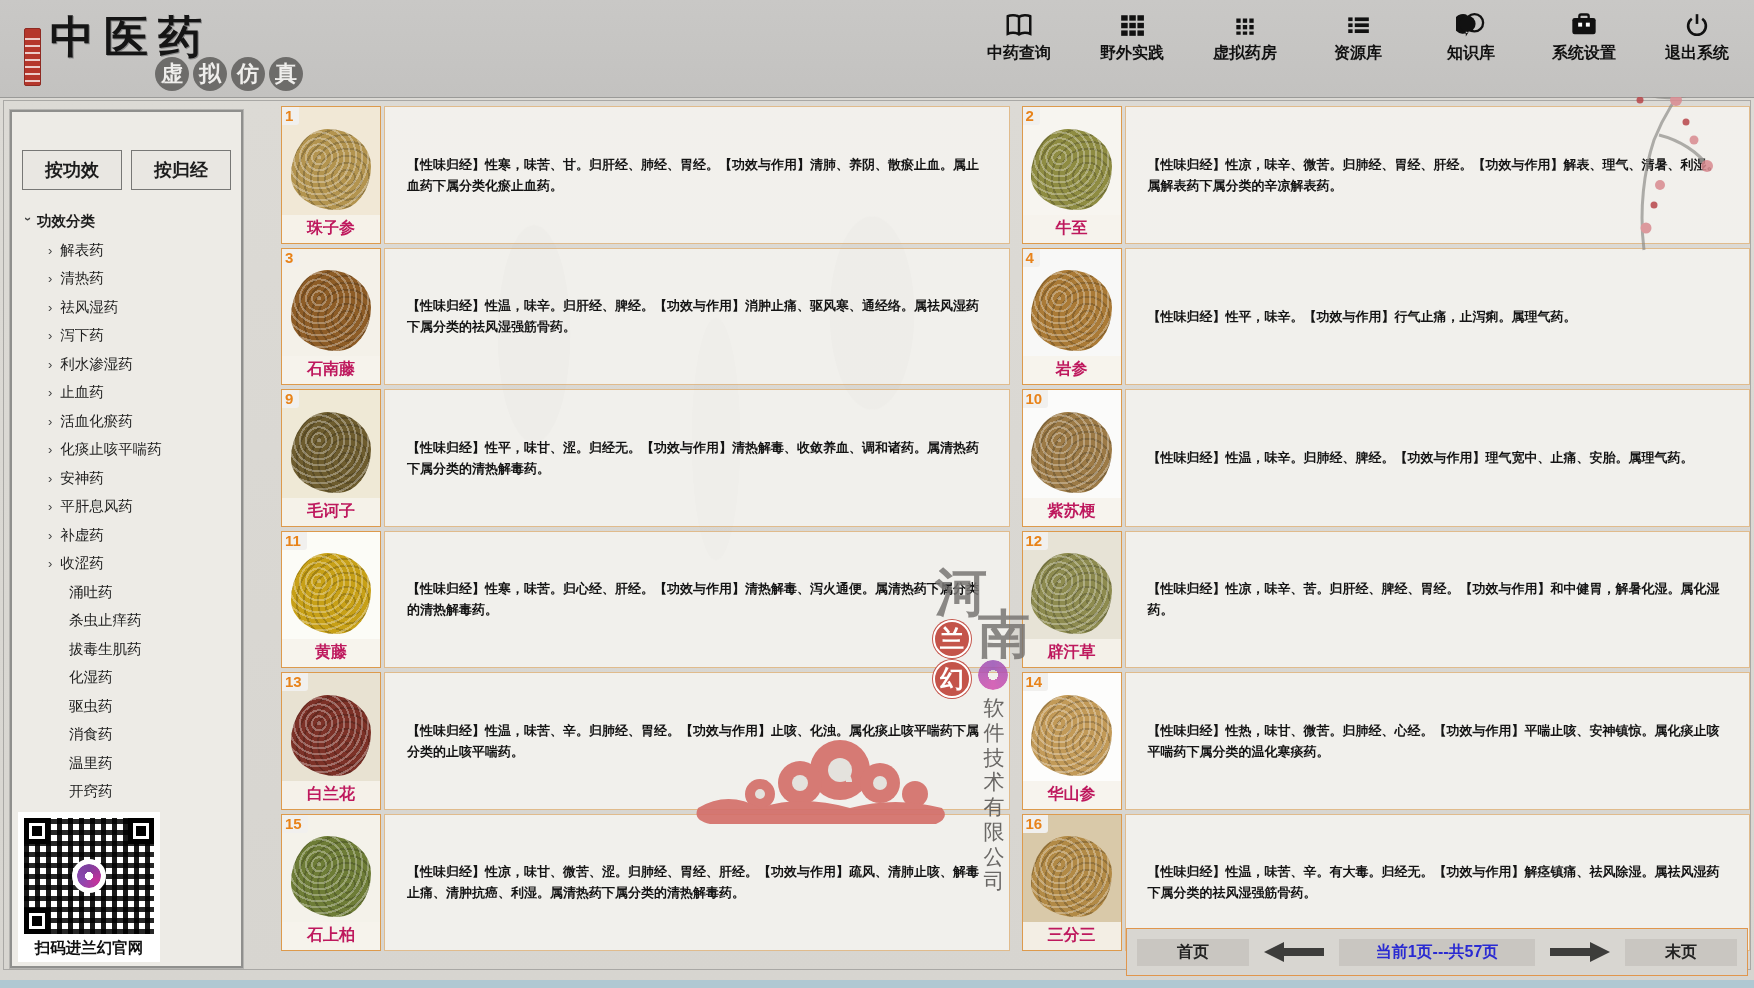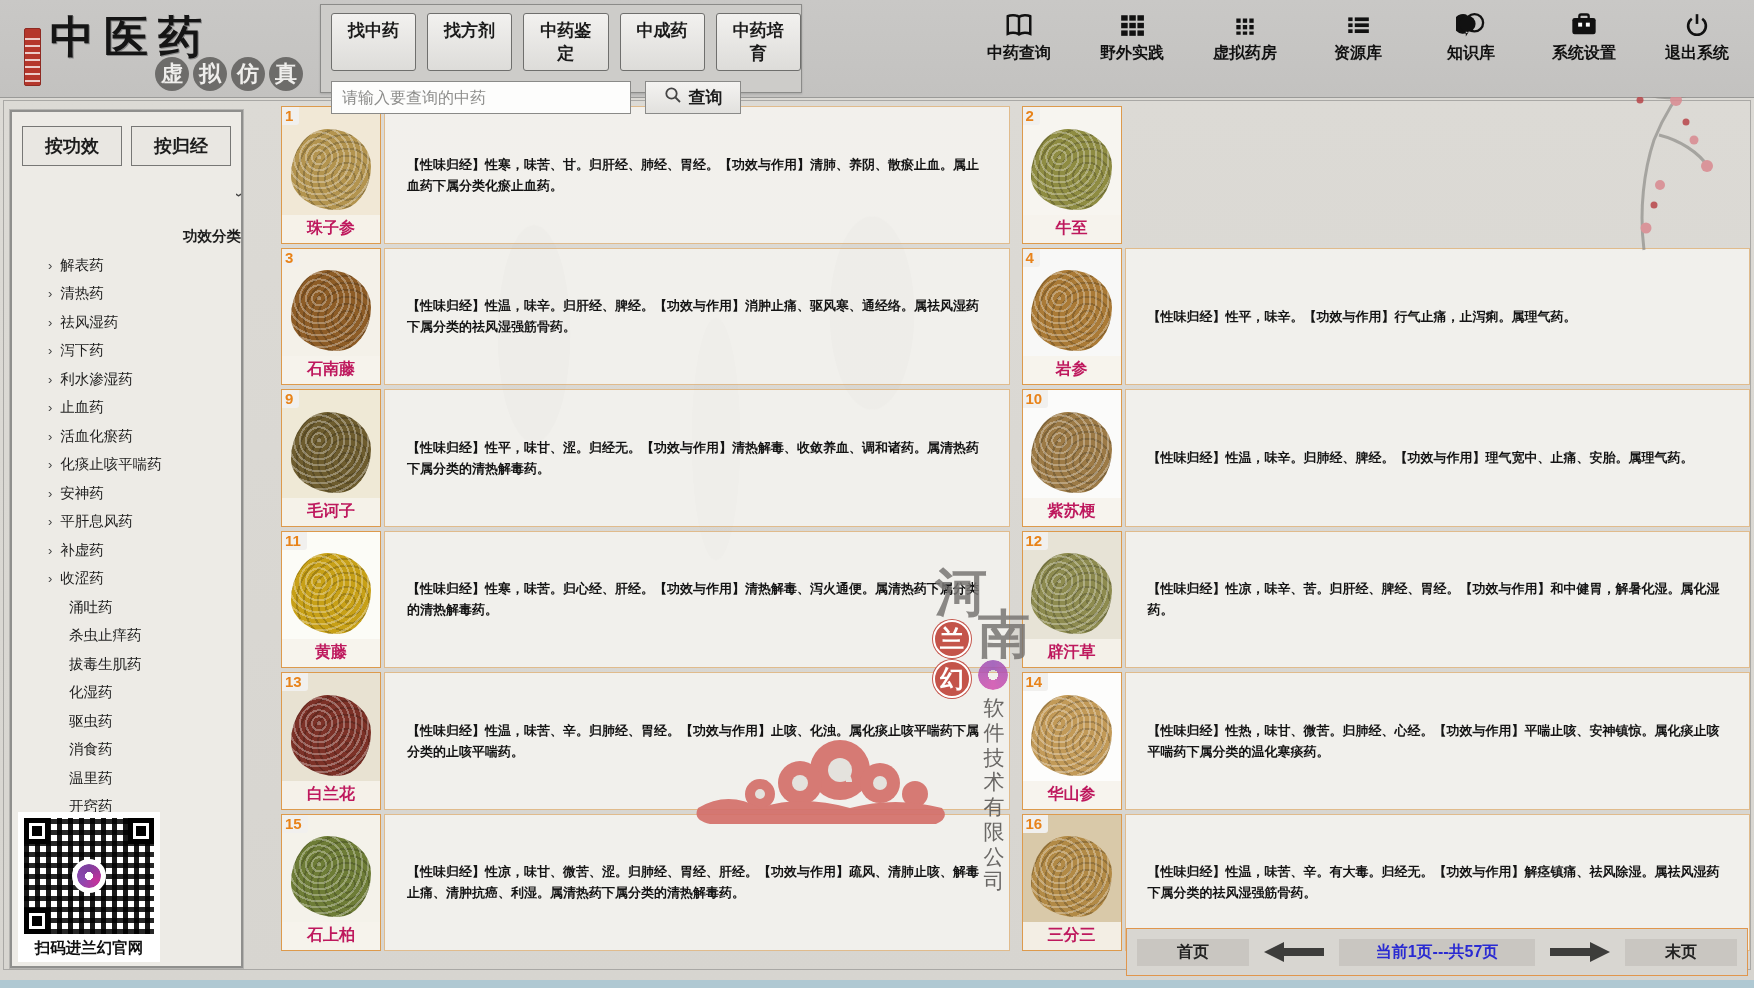--- a/index.html
+++ b/index.html
@@ -29,24 +29,24 @@
   .menu-item { width:86px; display:flex; flex-direction:column; align-items:center; gap:5px; cursor:pointer; }
   .menu-item svg { display:block; }
   .menu-label { font-size:16px; font-weight:bold; color:#111; white-space:nowrap; }
 
   
   #main { position:absolute; left:0; top:97px; width:1754px; height:883px; background:linear-gradient(#dcdad5,#d7d5d0); border-top:1px solid #9a9a98; }
 
   
   #sidebar { position:absolute; left:10px; top:12px; width:233px; height:858px; background:#edebe6;
              border:2px solid #8f8f8d; box-shadow:0 0 0 1px #b5b4b1; }
-  .side-tabs { display:flex; justify-content:space-between; padding:14px 10px 0 10px; }
+  .side-tabs { display:flex; justify-content:space-between; padding:14px 10px 0 10px;margin-top:24px; }
   .stab { width:100px; padding:7px 0; text-align:center; font-size:18px; font-weight:bold; background:#e9e7e2; border:1px solid #77777 5; border:1px solid #777775; cursor:pointer; }
   .tree { margin:22px 0 0 14px; font-size:14.5px; }
-  .tree-root { display:flex; align-items:flex-end; gap:25px; font-weight:bold; cursor:pointer;flex-direction:column; }
+  .tree-root { display:flex; align-items:flex-start; gap:7px; font-weight:bold; cursor:pointer; }
   .tw { color:#444; font-size:12px; display:inline-block; }
   .tw.down { transform:rotate(90deg); }
   .tree-item { display:flex; align-items:center; gap:8px; margin:9.5px 0 0 22px; cursor:pointer; color:#1d1d1d; }
   .tree-item .tw { font-size:13px; }
   .tree-item.noarrow { padding-left:21px; }
 
   
   #cards { position:absolute; left:281px; top:8px; width:1469px; height:845px;
            display:grid; grid-template-columns:1fr 1fr; grid-auto-rows:1fr; column-gap:12px; row-gap:4px; }
   .card { display:flex; position:relative; cursor:pointer; }
@@ -111,41 +111,20 @@
 <div id="header">
   <div class="seal"></div>
   <div class="logo-title">中医药</div>
   <div class="logo-sub">
     <span class="c">虚</span>
     <span class="c">拟</span>
     <span class="c">仿</span>
     <span class="c">真</span>
   </div>
 
-  <div class="finder">
-    <div class="finder-tabs">
-      <div class="ftab">找中药</div>
-      <div class="ftab">找方剂</div>
-      <div class="ftab">中药鉴定</div>
-      <div class="ftab">中成药</div>
-      <div class="ftab">中药培育</div>
-    </div>
-    <div class="finder-search">
-      <input id="search-input" placeholder="请输入要查询的中药" style="">
-      <div class="search-btn">
-        <span>
-          <svg width="18" height="18" viewBox="0 0 18 18">
-              <circle cx="7.5" cy="7.5" r="5.2" fill="none" stroke="#444" stroke-width="1.8"></circle>
-              <line x1="11.5" y1="11.5" x2="16" y2="16" stroke="#444" stroke-width="1.8"></line>
-            </svg>
-        </span>
-        <span>查询</span>
-      </div>
-    </div>
-  </div>
 
   <div class="menu">
     <div class="menu-item">
       <span>
           <svg width="30" height="26" viewBox="0 0 24 20">
             <path d="M12 3.5C9.5 1.8 5.5 1.8 3 3V17c2.5-1.2 6.5-1.2 9 .5 2.5-1.7 6.5-1.7 9-.5V3c-2.5-1.2-6.5-1.2-9 .5z" fill="none" stroke="#111" stroke-width="2"></path>
             <line x1="12" y1="4" x2="12" y2="17" stroke="#111" stroke-width="2"></line>
           </svg>
         </span>
       <span class="menu-label">中药查询</span>
@@ -338,20 +317,23 @@
         </div>
       <div class="desc">
           <span>【性味归经】性寒，味苦、甘。归肝经、肺经、胃经。【功效与作用】清肺、养阴、散瘀止血。属止血药下属分类化瘀止血药。</span>
         </div>
     </div>
     <div class="card">
       <div class="photo" style="--bg: #f7f5f0; --herb: #8e8c42;">
           <div class="herb"></div>
           <span class="num">2</span>
           <span class="pname">牛至</span>
+        </div>
+      <div class="desc">
+          <span>【性味归经】性凉，味辛、微苦。归肺经、胃经、肝经。【功效与作用】解表、理气、清暑、利湿。属解表药下属分类的辛凉解表药。</span>
         </div>
     </div>
     <div class="card">
       <div class="photo" style="--bg: #f4f1e9; --herb: #8d5c26;">
           <div class="herb"></div>
           <span class="num">3</span>
           <span class="pname">石南藤</span>
         </div>
       <div class="desc">
           <span>【性味归经】性温，味辛。归肝经、脾经。【功效与作用】消肿止痛、驱风寒、通经络。属祛风湿药下属分类的祛风湿强筋骨药。</span>

